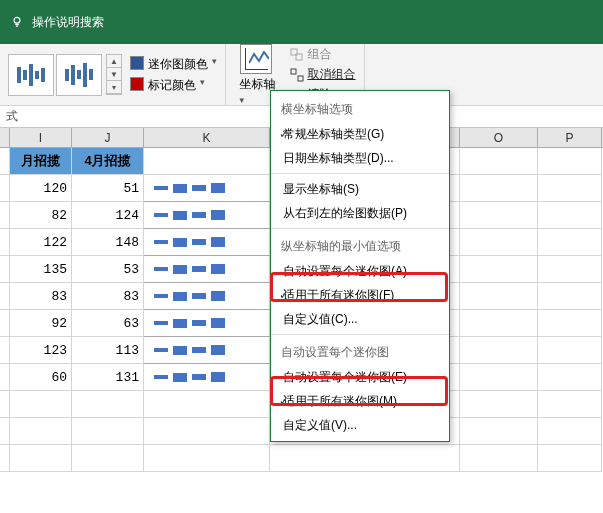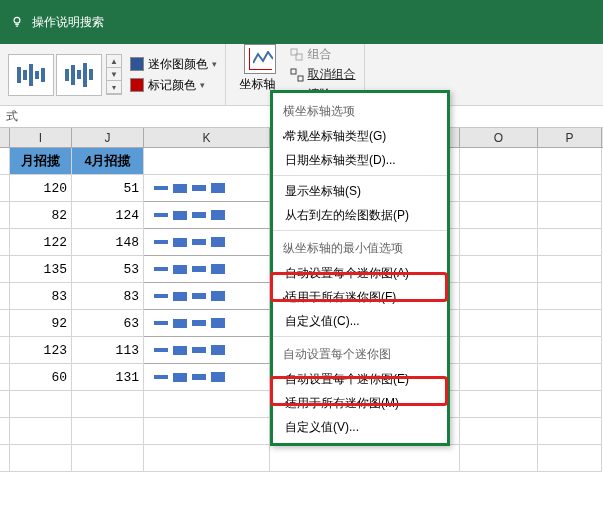--- a/index.html
+++ b/index.html
@@ -7,26 +7,26 @@
   .tell-me { background: #217346; color: #fff; height: 44px; display: flex; align-items: center; padding: 0 10px; gap: 8px; }
   .tell-me svg { flex: none; }
   .ribbon { background: #f3f3f3; border-bottom: 1px solid #d4d4d4; height: 62px; display: flex; }
   .rgroup { display: flex; align-items: center; padding: 4px 8px; border-right: 1px solid #d4d4d4; }
   .spark-gallery { display: flex; align-items: center; gap: 2px; }
   .spark-thumb { width: 46px; height: 42px; border: 1px solid #bdbdbd; background: #fff; display: flex; align-items: center; justify-content: center; gap: 2px; }
   .spark-thumb .col { width: 4px; background: #3f6fa3; }
   .gal-list { width: 16px; display: flex; flex-direction: column; border: 1px solid #bdbdbd; margin-left: 2px; }
   .gal-list div { height: 13px; border-bottom: 1px solid #bdbdbd; display:flex; align-items:center; justify-content:center; color:#555; font-size:8px; }
   .color-opts { display:flex; flex-direction:column; gap:4px; padding-left:8px; }
-  .color-opt { display:flex; align-items:center; gap:4px; }
+  .color-opt { display:flex; gap:4px; }
   .swatch { width:14px; height:14px; border:1px solid #888; }
   .swatch.blue { background:#2f5597; }
   .swatch.red { background:#c00000; }
   .drop { font-size:9px; color:#555; }
-  .axis-btn { display:flex; flex-direction:column; align-items:flex-end; padding:0 6px; gap:2px; }
+  .axis-btn { display:flex; flex-direction:column; align-items:flex-start; padding:0 6px; gap:2px; }
   .axis-ico { width:32px; height:30px; border:1px solid #888; position:relative; background:#fff; }
   .axis-ico::before { content:""; position:absolute; left:4px; top:3px; bottom:3px; width:1px; background:#c00; }
   .axis-ico::after  { content:""; position:absolute; left:4px; right:3px; bottom:3px; height:1px; background:#c00; }
   .axis-ico .zig { position:absolute; left:8px; right:4px; top:6px; }
   .side-btns { display:flex; flex-direction:column; gap:3px; padding-left:8px; }
   .side-btn { display:flex; align-items:center; gap:4px; color:#888; }
   .side-btn.enabled { color:#222;text-decoration:underline; }
   .formula-gutter { height:22px; border-bottom:1px solid #c7c7c7; display:flex; align-items:center; padding-left:6px; color:#555; }
 
   
@@ -38,21 +38,21 @@
   .cell { border-right:1px solid #d4d4d4; border-bottom:1px solid #d4d4d4; display:flex; align-items:center; padding:0 4px; font-size:13px; }
   .hcell { background:#5b9bd5; color:#000000; font-weight:600; justify-content:center; }
   .num { justify-content:flex-end;font-family:Liberation Mono, monospace; }
   .kspark { display:flex; align-items:center; gap:5px; justify-content:space-around; padding:0 6px; }
   .kspark .b { width:14px; height:8px; background:#4472c4; }
   .krow-border { border-bottom:1px solid #aaa; }
   .w0 { width:10px; } .wI { width:62px; } .wJ { width:72px; } .wK { width:126px; }
   .wN { width:190px; } .wO { width:78px; } .wP { width:64px; }
 
   
-  .menu { position:absolute; left:270px; top:90px; width:180px; background:#fff; border:3px solid #15803d; box-shadow:2px 2px 6px rgba(0,0,0,.25); z-index:10; padding:4px 0; }
+  .menu { position:absolute; left:270px; top:90px; width:180px; background:#fff; border:1px solid #15803d; box-shadow:2px 2px 6px rgba(0,0,0,.25); z-index:10; padding:4px 0; }
   .menu .hdr { color:#666; padding:6px 10px 4px; font-size:12px; }
   .menu .mi { display:flex; align-items:center; height:24px; padding:0 10px 0 12px; position:relative; font-size:12px; cursor:default; }
   .menu .mi.check::before { content:"✓"; position:absolute; left:8px; color:#333; font-size:12px; }
   .menu hr { border:none; border-top:1px solid #ddd; margin:3px 0; }
   .redbox { position:absolute; border:3px solid #e02020; border-radius:4px; pointer-events:none; z-index:11; }
 </style>
 </head>
 <body>
 
 <div class="tell-me">

